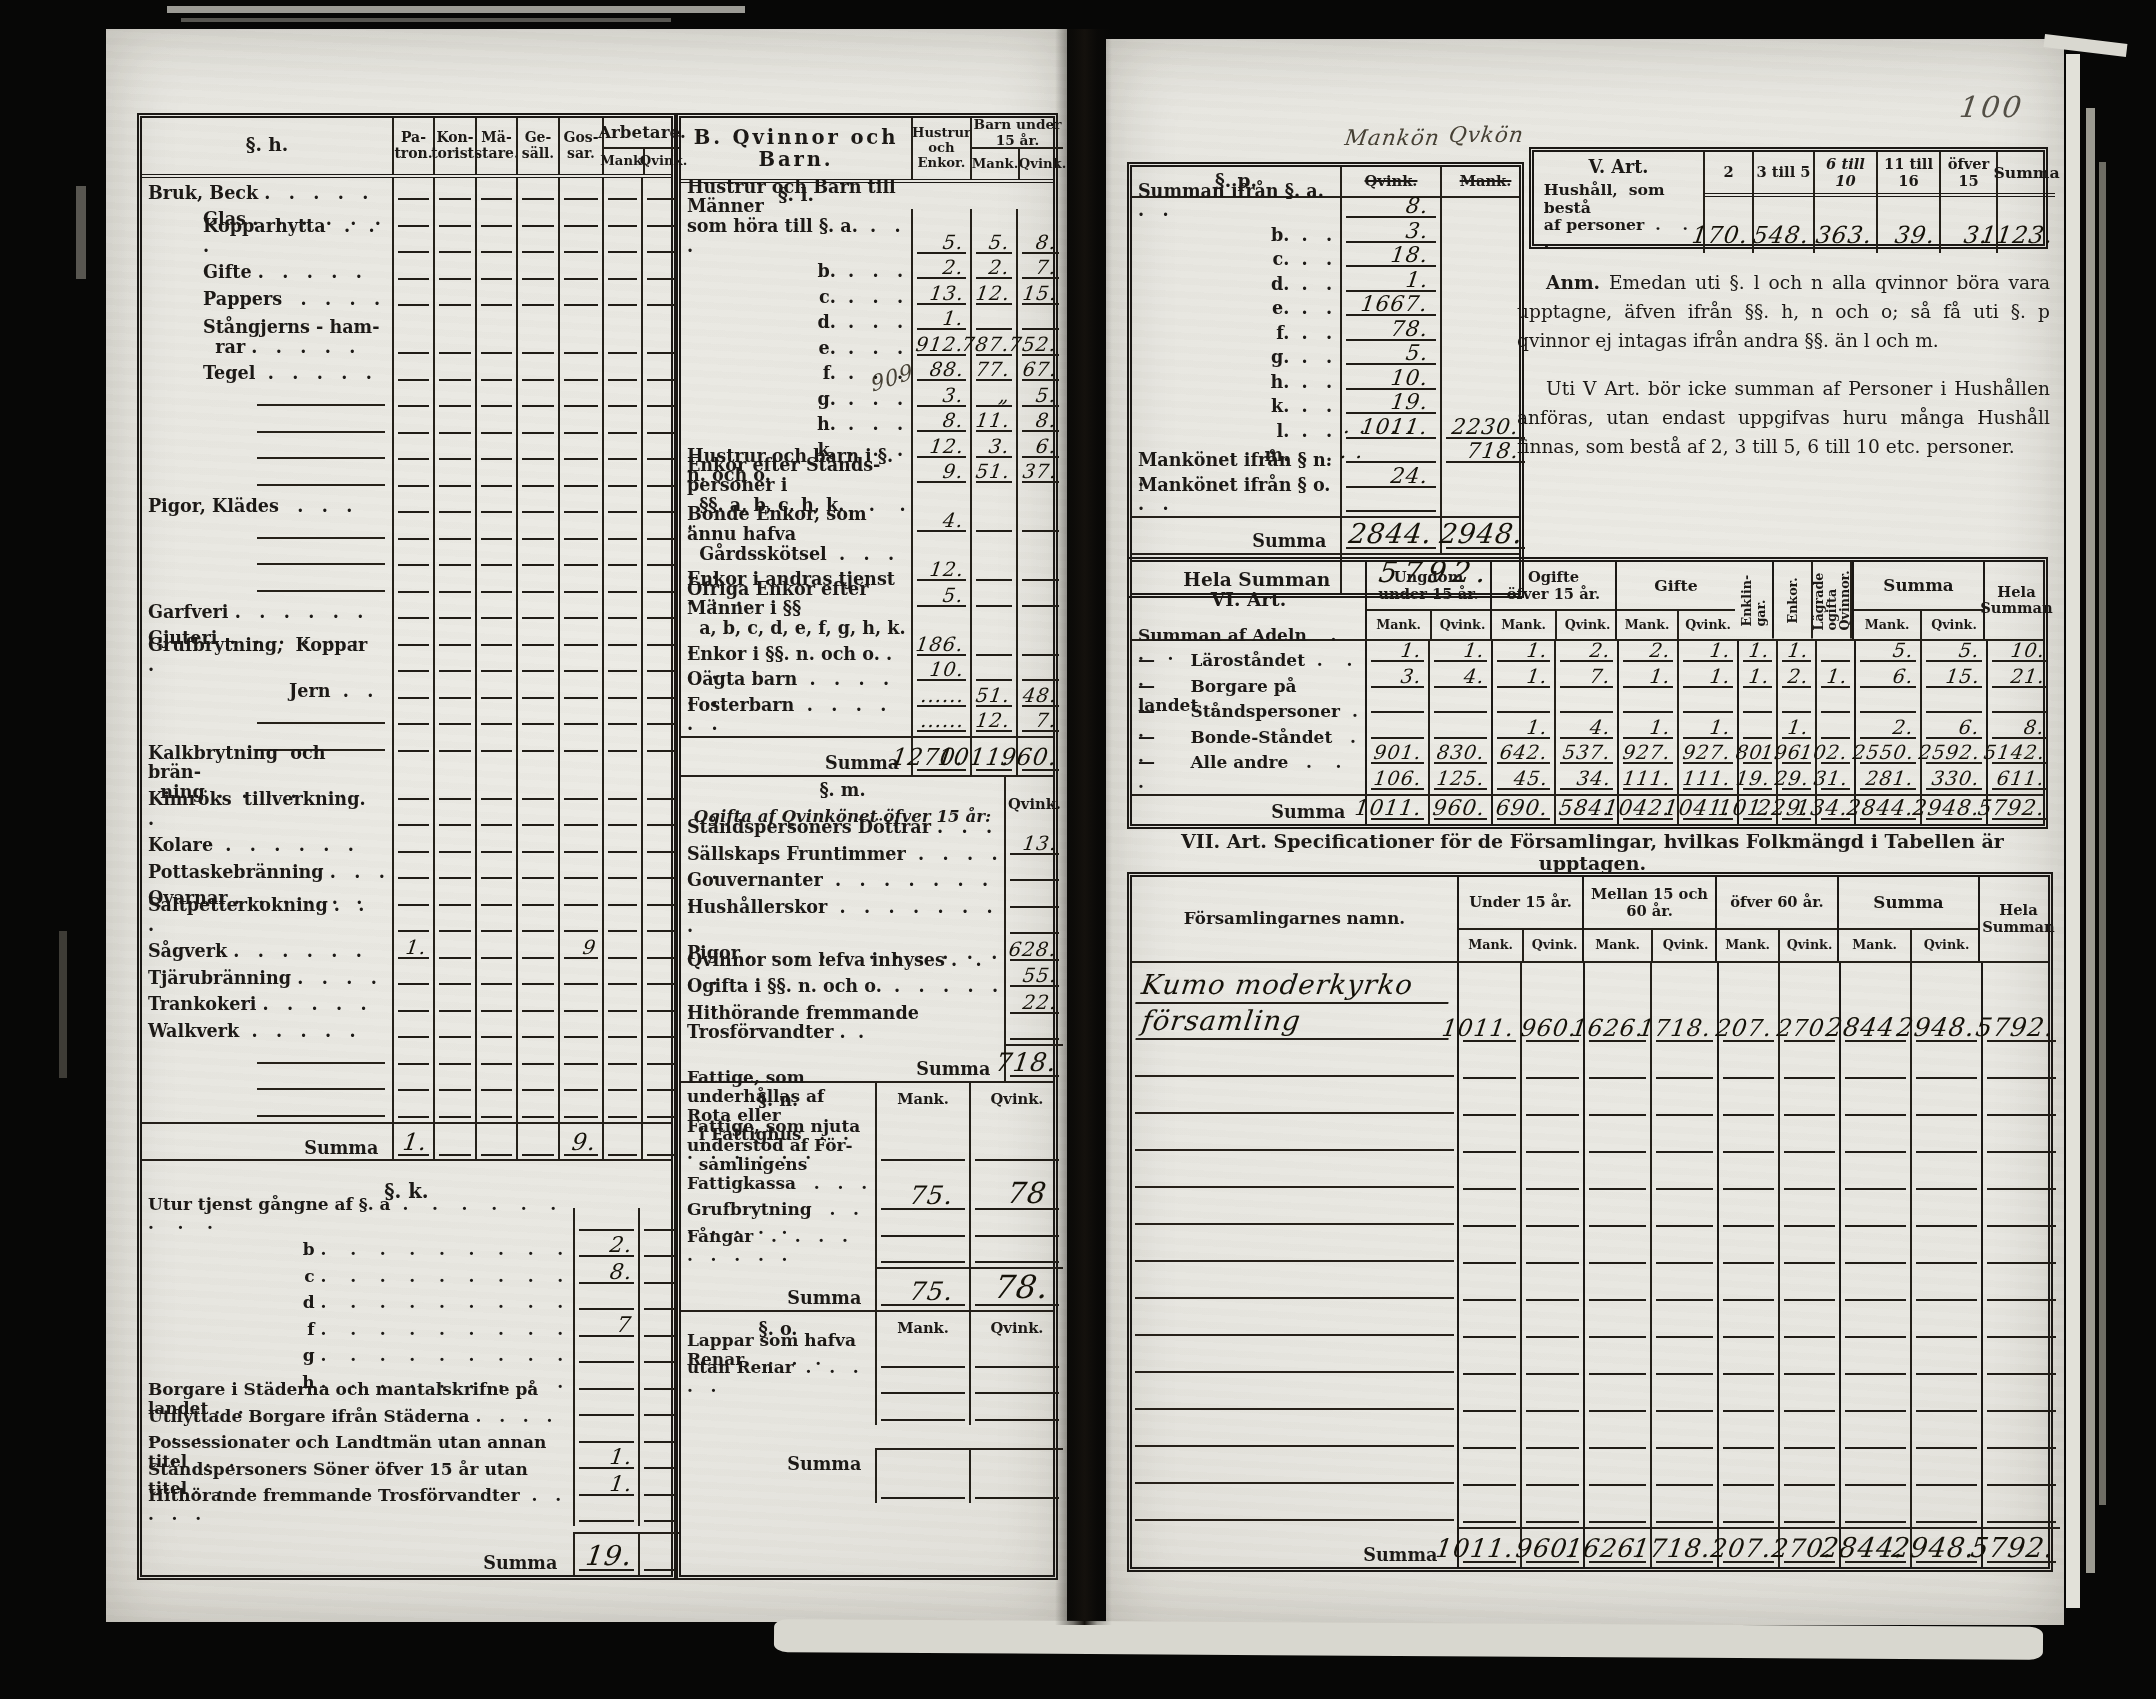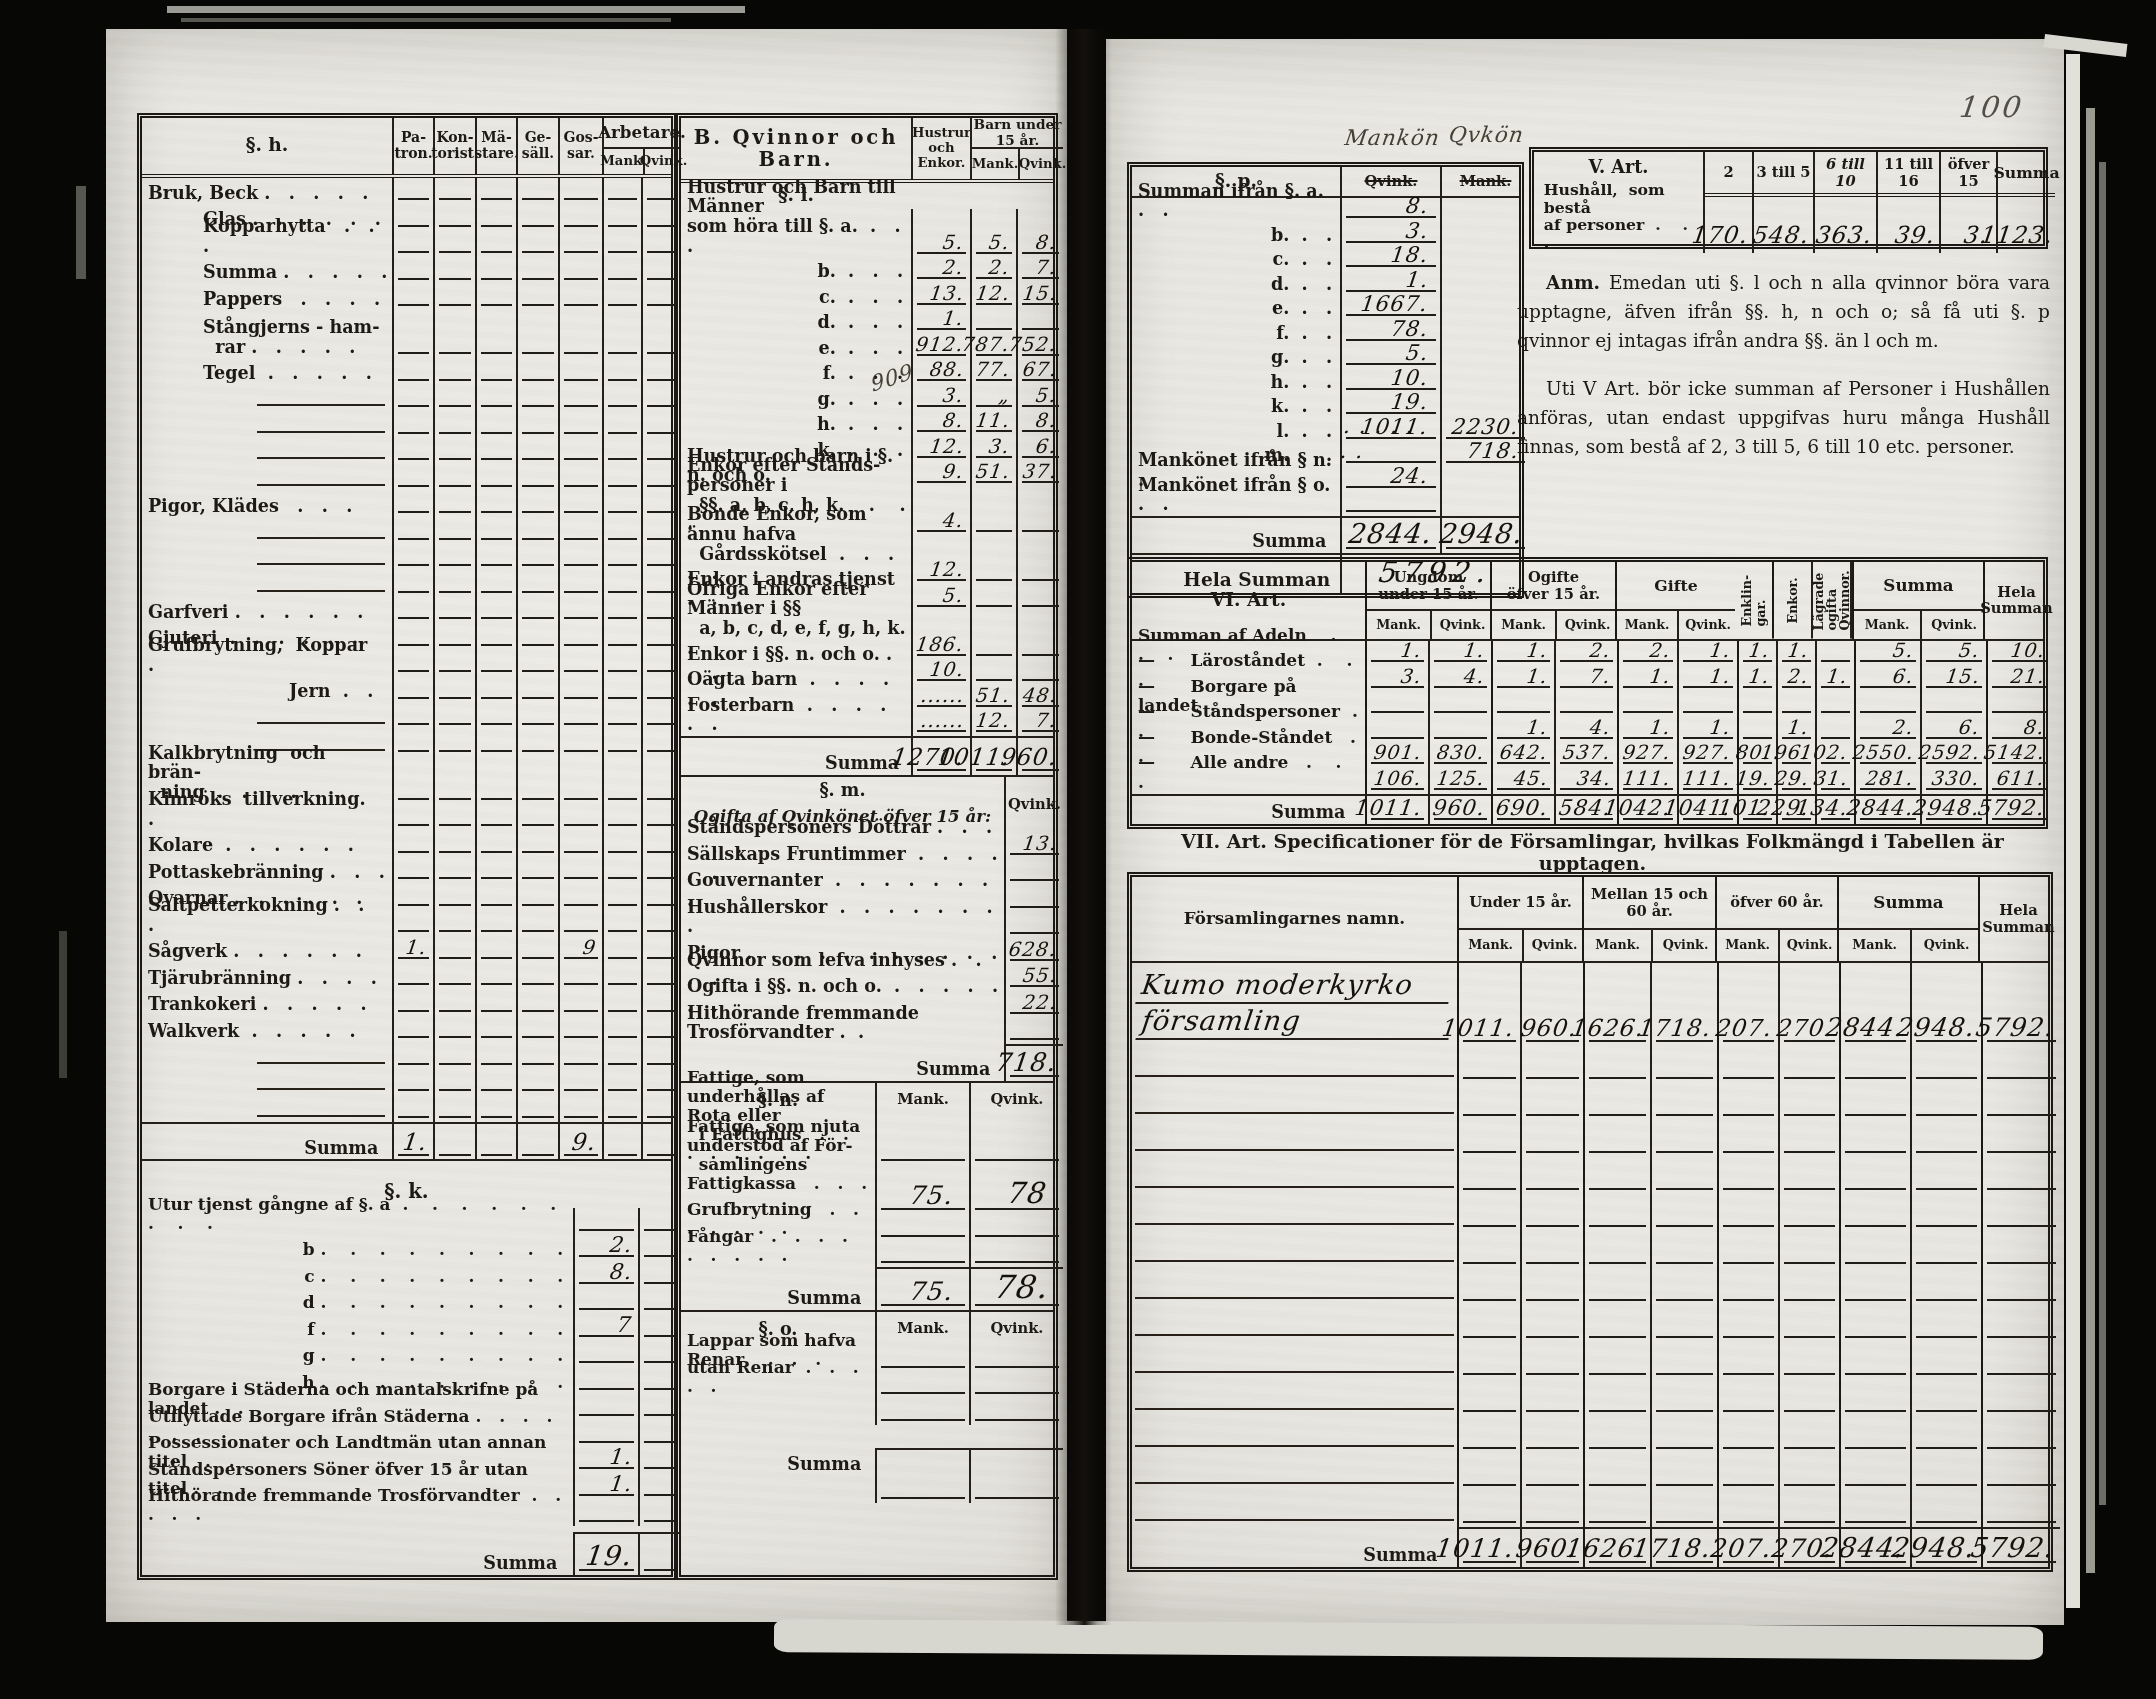--- a/index.html
+++ b/index.html
@@ -178,21 +178,21 @@
           </div>
           <div class="cell vl uln" style="width:39px">
             <span class="num hw h20"></span>
           </div>
           <div class="cell vl uln" style="width:39px">
             <span class="num hw h20"></span>
           </div>
         </div>
 
         <div class="fr arow i1">
-          <div class="cell lab">Summa .   .   .   .   .</div>
+          <div class="cell lab">Gifte .   .   .   .   .</div>
           <div class="cell vl uln" style="width:41px">
             <span class="num hw h20"></span>
           </div>
           <div class="cell vl uln" style="width:42px">
             <span class="num hw h20"></span>
           </div>
           <div class="cell vl uln" style="width:41px">
             <span class="num hw h20"></span>
           </div>
           <div class="cell vl uln" style="width:42px">

